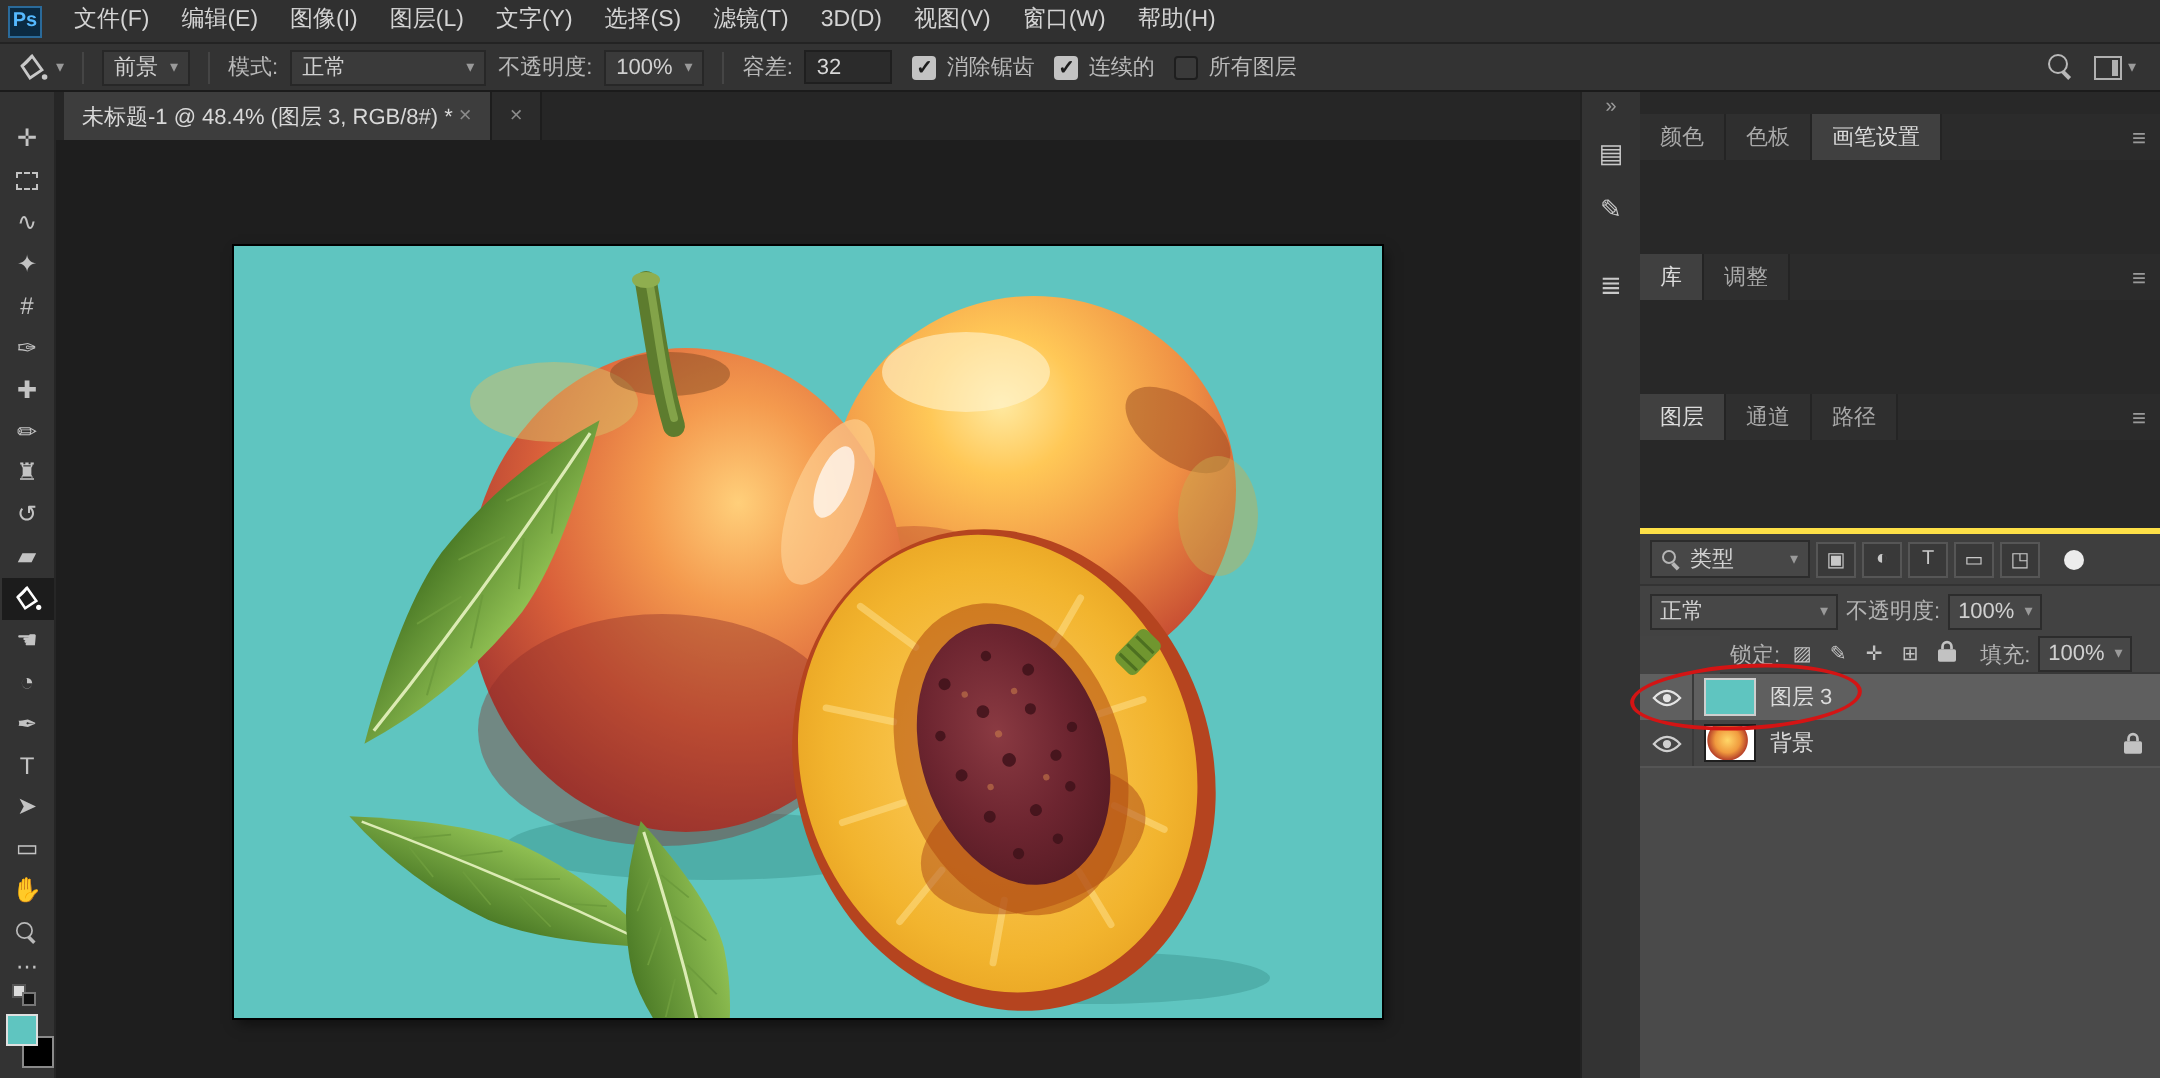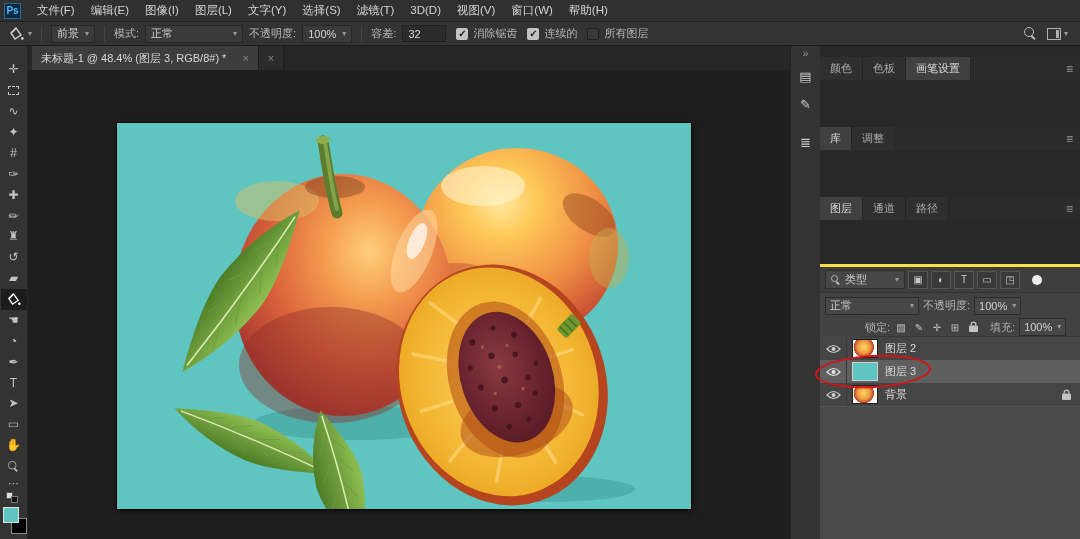--- a/index.html
+++ b/index.html
@@ -34,21 +34,21 @@
   .magnifier { position:relative; width:13px; height:13px; }
   .magnifier::before { content:""; position:absolute; left:0; top:0; width:8px; height:8px;
     border:1.6px solid #b9b9b9; border-radius:50%; }
   .magnifier::after { content:""; position:absolute; left:8px; top:8px; width:5px; height:1.8px;
     background:#b9b9b9; transform:rotate(45deg); transform-origin:0 0; }
   .workspace-ic { width:14px; height:12px; border:1.4px solid #b0b0b0; position:relative; }
   .workspace-ic::before { content:""; position:absolute; right:1px; top:1px; bottom:1px; width:3px; background:#b0b0b0; }
   
   .tabbar { position:absolute; top:46px; left:28px; width:762px; height:24px; background:#262626;
     display:flex; align-items:stretch; padding-left:4px; }
-  .doc-tab { display:flex; align-items:center; gap:16px; padding:0 9px; font-size:11px;
+  .doc-tab { display:flex; align-items:center; gap:3px; padding:0 9px; font-size:11px;
     background:#2b2b2b; color:#929292; border-right:1px solid #1d1d1d; white-space:nowrap; }
   .doc-tab.active { background:#3d3d3d; color:#d9d9d9; }
   .tab-close { font-size:11px; color:#8a8a8a; }
   
   .toolbar { position:absolute; top:46px; left:0; bottom:0; width:28px; background:#333333;
     border-right:1px solid #262626; display:flex; flex-direction:column; align-items:center; padding-top:13px; }
   .tool { width:26px; height:21px; display:flex; align-items:center; justify-content:center;
     color:#c3c3c3; font-size:12px; line-height:1; }
   .tool.active { background:#1c1c1c; color:#ffffff; }
   .marquee-box { width:11px; height:9px; border:1px dashed #c3c3c3; }
@@ -419,30 +419,20 @@
               <path d="M2.5 5 V3.6 a2.5 2.5 0 0 1 5 0 V5" stroke="#c2c2c2" stroke-width="1.5" fill="none"></path>
             </svg>
         </span>
         <span class="p-label" style="margin-left:6px;">填充:</span>
         <span class="val-dd">
           <span>100%</span>
           <span class="arrow">▾</span>
         </span>
       </div>
 
-      <div class="layer-row">
-        <span class="eye-box">
-          <svg width="15" height="10" viewBox="0 0 16 10">
-              <path d="M1 5 Q8 -2.5 15 5 Q8 12.5 1 5 Z" fill="none" stroke="#cfcfcf" stroke-width="1.2"></path>
-              <circle cx="8" cy="5" r="2.2" fill="#cfcfcf"></circle>
-            </svg>
-        </span>
-        <span class="thumb peach"></span>
-        <span class="layer-name">图层 2</span>
-      </div>
 
       <div class="layer-row selected">
         <span class="eye-box">
           <svg width="15" height="10" viewBox="0 0 16 10">
               <path d="M1 5 Q8 -2.5 15 5 Q8 12.5 1 5 Z" fill="none" stroke="#e4e4e4" stroke-width="1.2"></path>
               <circle cx="8" cy="5" r="2.2" fill="#e4e4e4"></circle>
             </svg>
         </span>
         <span class="thumb teal"></span>
         <span class="layer-name">图层 3</span>

